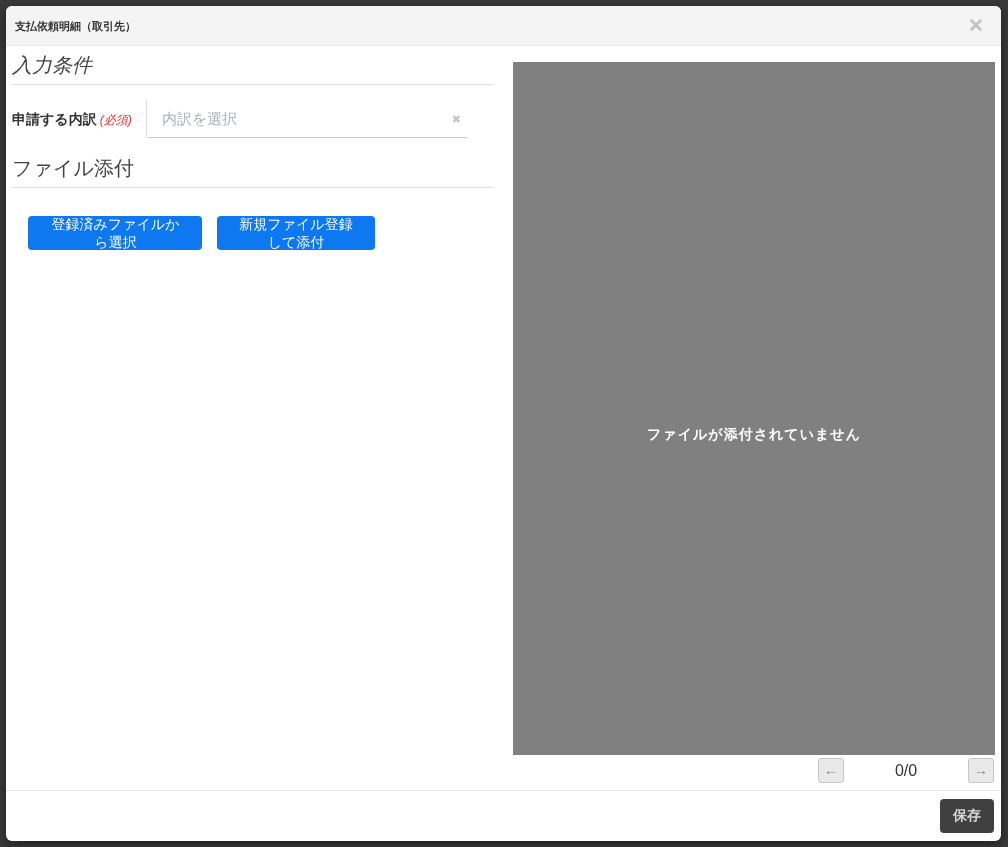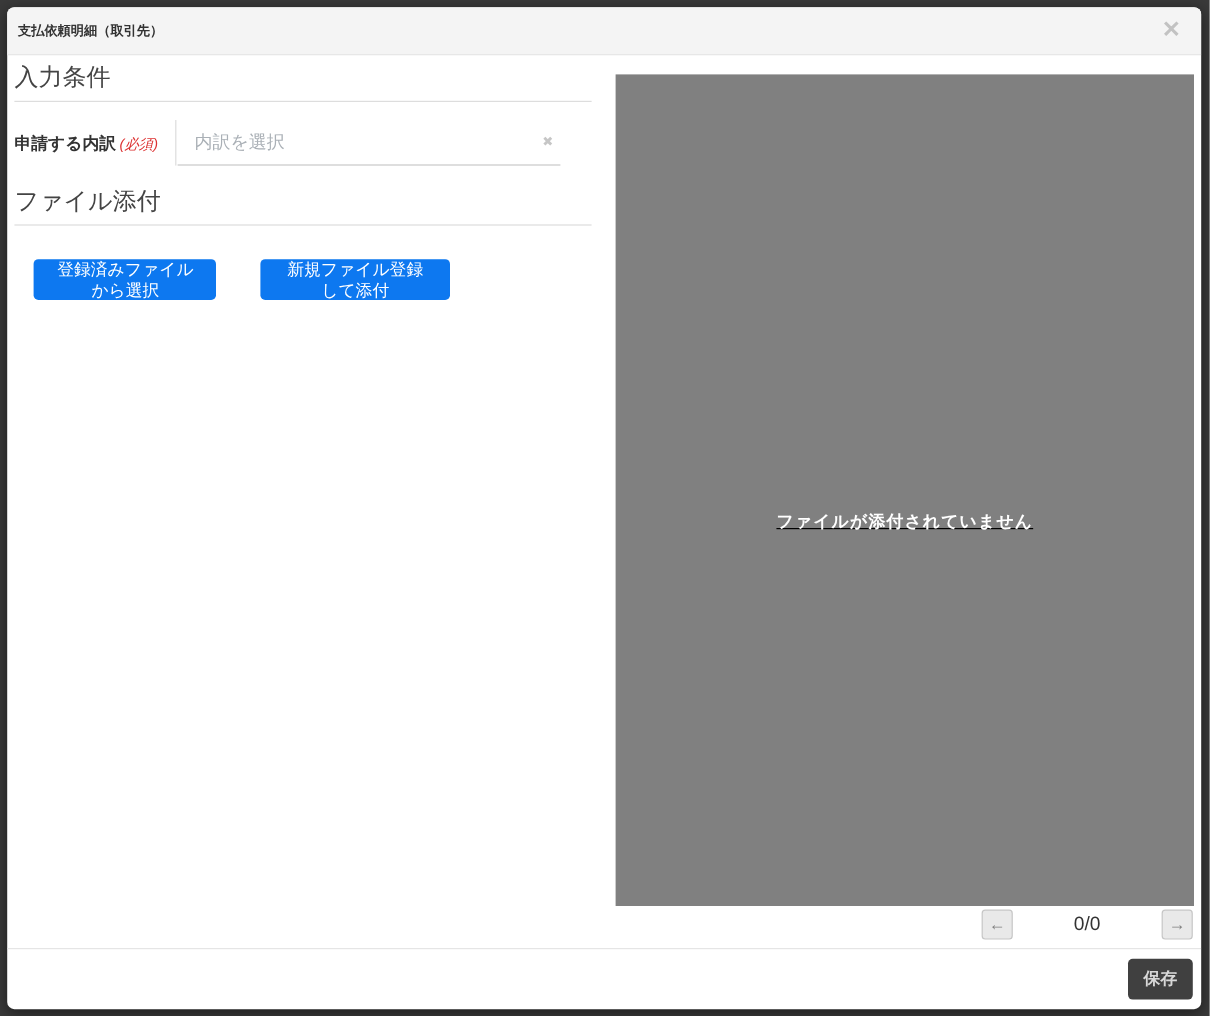--- a/index.html
+++ b/index.html
@@ -29,21 +29,21 @@
     position:absolute; right:17px; top:0; line-height:40px;
     font-size:19px; font-weight:bold; color:#c2c2c2; cursor:pointer;
     background:none; border:none;
   }
   
   .section-h {
     position:absolute; left:6px; width:481px;
     font-size:20px; font-weight:normal; color:#444;
     border-bottom:1px solid #ddd; padding-bottom:6px; line-height:26px;
   }
-  .h-input { top:46px; }
+  .h-input { top:46px;font-style:italic; }
   .h-file  { top:149px; }
   
   .form-row { position:absolute; left:6px; top:94px; height:38px; }
   .field-label {
     position:absolute; left:0; top:0; line-height:38px;
     font-size:14px; font-weight:bold; color:#333; white-space:nowrap;
   }
   .required { font-size:12px; font-weight:normal; color:#dd3333; margin-left:3px;font-style:italic; }
   .v-divider {
     position:absolute; left:140px; top:94px; height:38px; width:0;
@@ -64,29 +64,28 @@
     font-size:11px; font-weight:bold; color:#c6c6c6; cursor:pointer;
     line-height:1;
   }
   
   .attach-btn {
     position:absolute; top:210px; height:34px;
     background:#0d78f0; color:#fff; border:none; border-radius:4px;
     font-size:14px; font-family:inherit; cursor:pointer;
     padding:0 16px;
   }
-  .btn-registered { left:22px;  width:152px;padding-left:17px; }
+  .btn-registered { left:22px;  width:174px;padding-left:17px; }
   .btn-new        { left:211px; width:158px; }
   
   .preview {
     position:absolute; left:507px; top:56px; width:482px; height:693px;
     background:#808080;
     display:flex; align-items:center; justify-content:center;
     padding-top:52px;
-    text-decoration:underline;
   }
   .preview-msg {
     color:#ffffff; font-size:14px; font-weight:bold; letter-spacing:1px;
   }
   
   .pager-btn {
     position:absolute; top:752px; width:26px; height:25px;
     background:#e9e9e9; border:1px solid #c6c6c6; border-radius:3px;
     color:#808080; font-size:14px; line-height:23px; text-align:center;
     cursor:pointer; padding:0; font-family:inherit;

